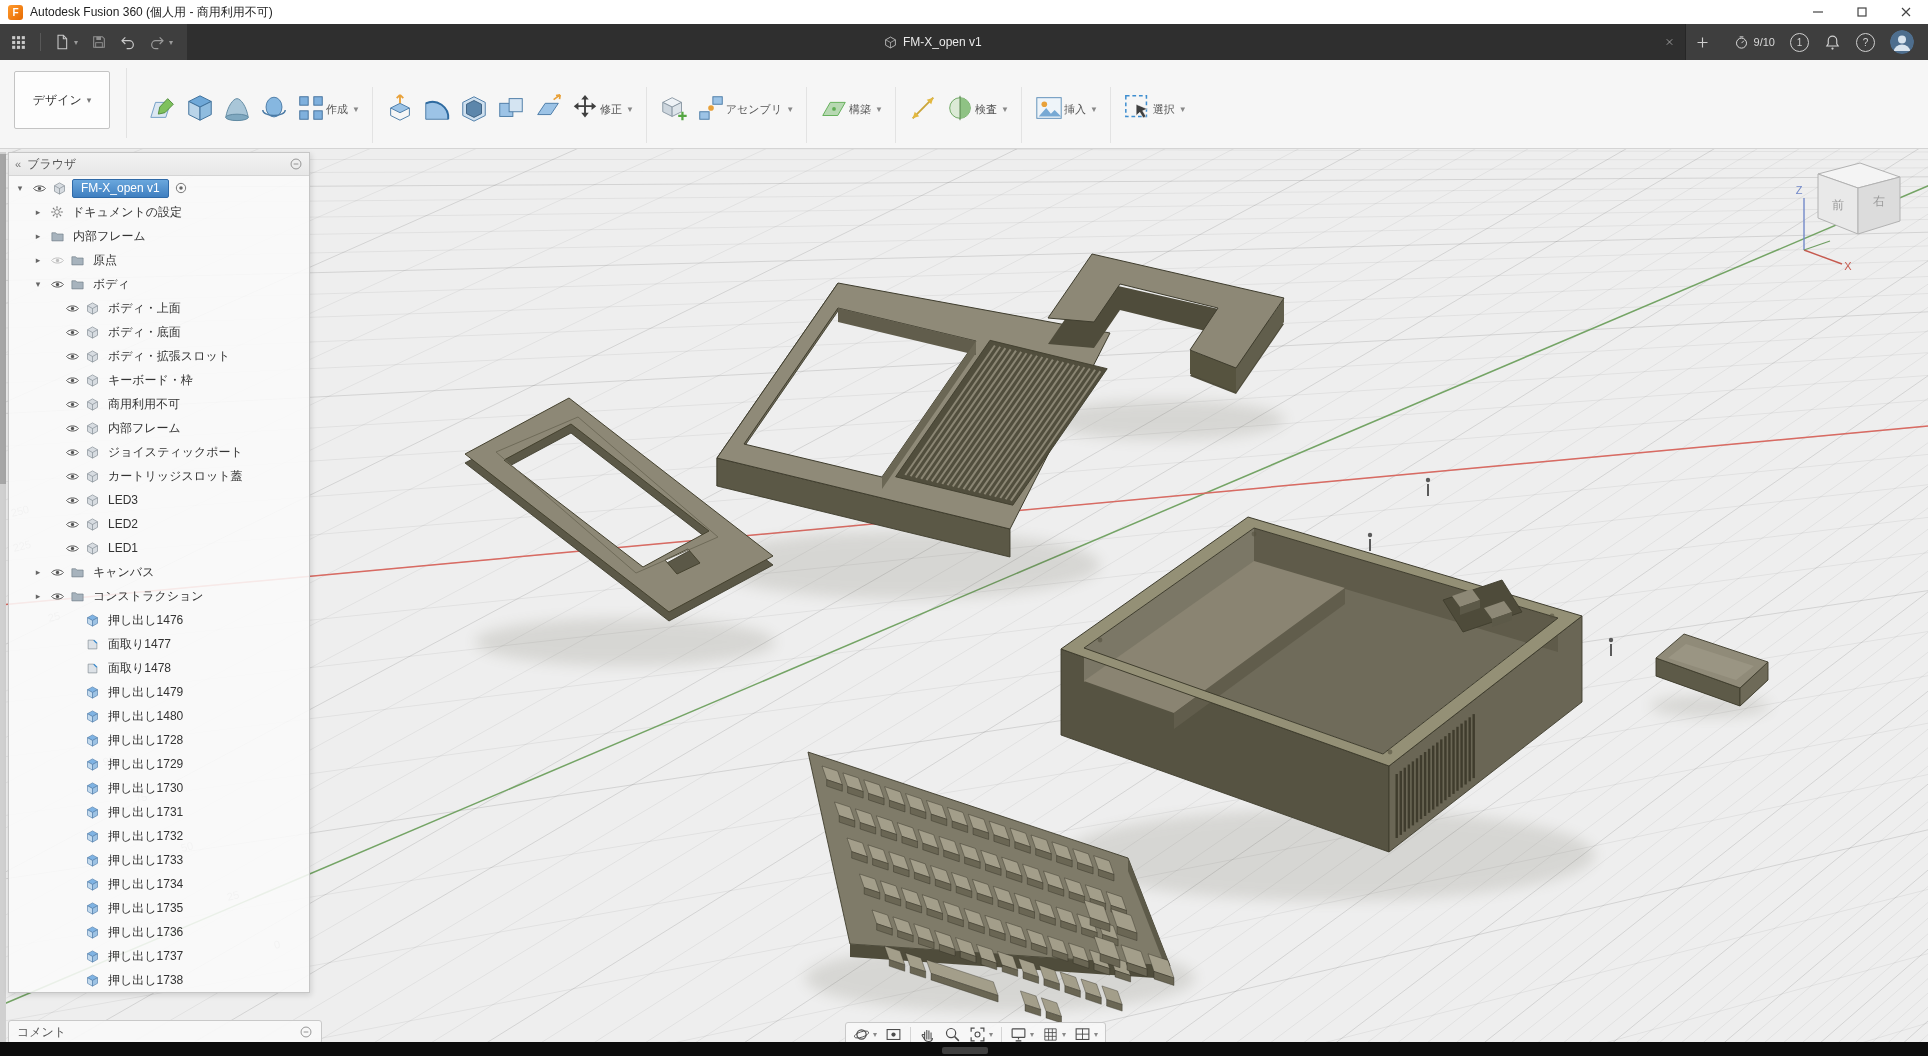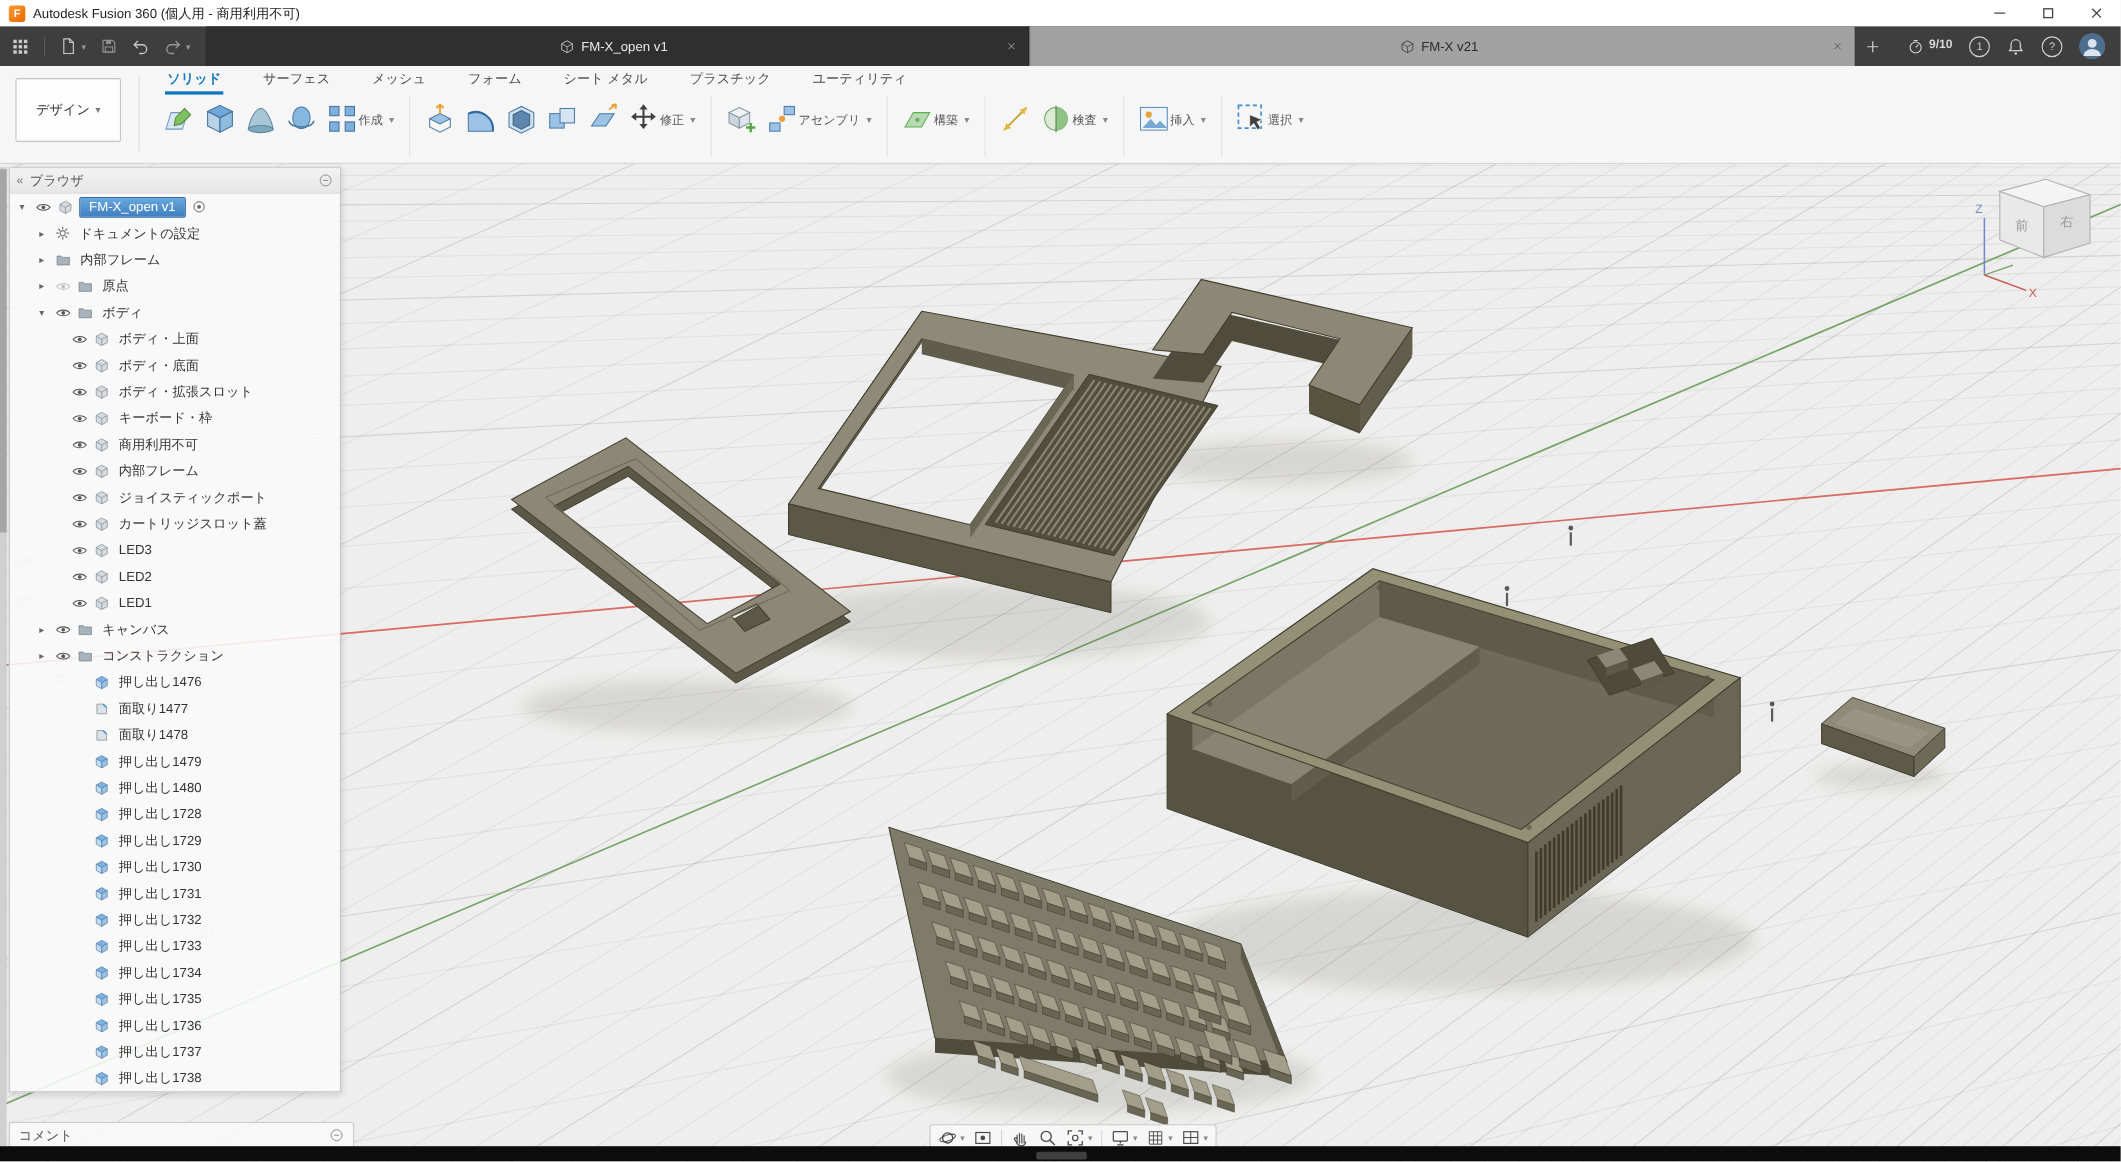--- a/index.html
+++ b/index.html
@@ -31,21 +31,21 @@
   .qdiv{width:1px;height:18px;background:#585858;}
   .doc-tabs{flex:1;display:flex;align-items:stretch;min-width:0;}
   .doc-tab{flex:1;display:flex;align-items:center;justify-content:center;position:relative;
            font-size:12px;min-width:0;}
   .doc-tab.active{background:#2f2f2f;color:#e9e9e9;border-right:1px solid #262626;}
   .doc-tab.inactive{background:#a2a2a2;color:#2b2b2b;border-left:1px solid #8d8d8d;}
   .doc-tab .tab-label{margin:0 6px;white-space:nowrap;}
   .doc-tab .tab-close{position:absolute;right:10px;top:50%;transform:translateY(-50%);}
   .newtab{display:flex;align-items:center;justify-content:center;width:34px;color:#cfcfcf;}
   .right-cluster{display:flex;align-items:center;gap:15px;padding:0 14px;color:#d2d2d2;}
-  .credits{display:flex;align-items:flex-start;gap:5px;font-size:11px;color:#d8d8d8;font-weight:bold;}
+  .credits{display:flex;align-items:center;gap:5px;font-size:11px;color:#d8d8d8;}
   .badge-circle{width:17px;height:17px;border:1.4px solid #cfcfcf;border-radius:50%;
                 display:flex;align-items:center;justify-content:center;font-size:10px;color:#cfcfcf;}
   .avatar{width:24px;height:24px;border-radius:50%;overflow:hidden;display:flex;}
 
   
   .ribbon{position:absolute;left:0;top:60px;width:1928px;height:88px;background:#f6f6f6;
           border-bottom:1px solid #d4d4d4;z-index:60;}
   .design-btn{position:absolute;left:14px;top:11px;width:96px;height:58px;background:#fdfdfd;
               border:1px solid #c4c4c4;border-radius:2px;display:flex;align-items:center;
               justify-content:center;gap:5px;font-size:12px;color:#333;}
@@ -601,34 +601,20 @@
             <path d="M12 22V12m0 0l9-5M12 12L3 7" stroke="currentColor" stroke-width="1.2" fill="none"></path>
           </svg>
         </span>
         <span class="tab-label">FM-X_open v1</span>
         <span class="tab-close icon" style="color:#b5b5b5">
           <svg width="11" height="11" viewBox="0 0 24 24" aria-hidden="true">
             <path d="M6 6l12 12M18 6L6 18" stroke="currentColor" stroke-width="1.7"></path>
           </svg>
         </span>
       </div>
-      <div class="doc-tab inactive">
-        <span class="icon" style="color:#3c3c3c;width:13px;height:13px">
-          <svg width="13" height="13" viewBox="0 0 24 24" aria-hidden="true">
-            <path d="M12 2l9 5v10l-9 5-9-5V7z" fill="none" stroke="currentColor" stroke-width="1.5"></path>
-            <path d="M12 22V12m0 0l9-5M12 12L3 7" stroke="currentColor" stroke-width="1.2" fill="none"></path>
-          </svg>
-        </span>
-        <span class="tab-label">FM-X v21</span>
-        <span class="tab-close icon" style="color:#4a4a4a">
-          <svg width="11" height="11" viewBox="0 0 24 24" aria-hidden="true">
-            <path d="M6 6l12 12M18 6L6 18" stroke="currentColor" stroke-width="1.7"></path>
-          </svg>
-        </span>
-      </div>
     </div>
   <span class="newtab">
     <svg width="15" height="15" viewBox="0 0 24 24">
         <path d="M12 4v16M4 12h16" stroke="currentColor" stroke-width="1.8"></path>
       </svg>
     </span>
   <div class="right-cluster" id="right-cluster">
     <span class="credits">
       <span class="icon">
         <svg width="15" height="15" viewBox="0 0 24 24">
@@ -655,29 +641,20 @@
       </span>
   </div>
 </div>
 
 <div class="ribbon">
   <button class="design-btn">
     <span>デザイン</span>
     <span class="caret">▾</span>
   </button>
   <div class="vdiv"></div>
-  <div id="ribbon-tabs">
-      <span class="rtab active">ソリッド</span>
-      <span class="rtab">サーフェス</span>
-      <span class="rtab">メッシュ</span>
-      <span class="rtab">フォーム</span>
-      <span class="rtab">シート メタル</span>
-      <span class="rtab">プラスチック</span>
-      <span class="rtab">ユーティリティ</span>
-    </div>
   <div id="ribbon-groups">
       <div class="rgroup">
         <div class="ricons">
           <span class="icon">
             <svg width="30" height="30" viewBox="0 0 32 32" aria-hidden="true">
               <path d="M3 26l5-16h16l-5 16z" fill="#dbe7f2" stroke="#6f9cc4"></path>
               <path d="M21 6l6 6-9 9-7 1.5L12.5 15z" fill="#7fc15e" stroke="#4e8a3a"></path>
             </svg>
           </span>
           <span class="icon">

